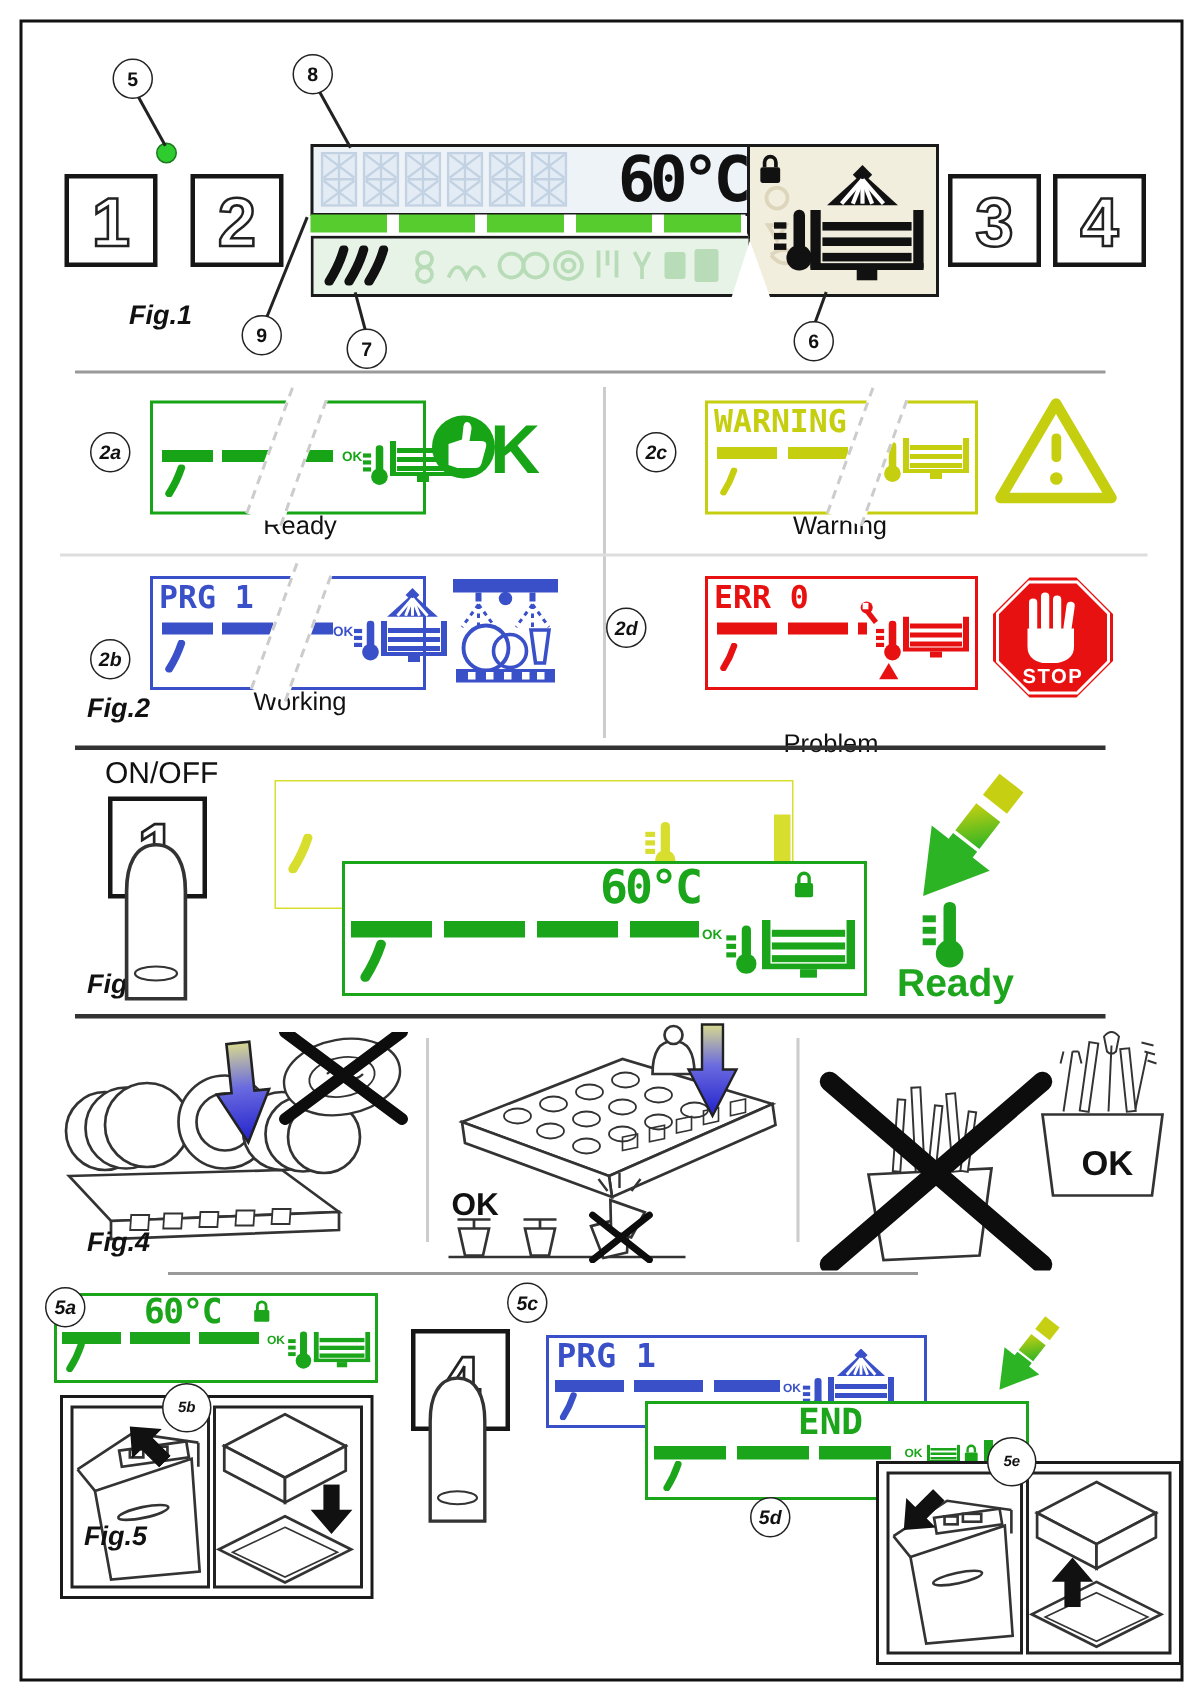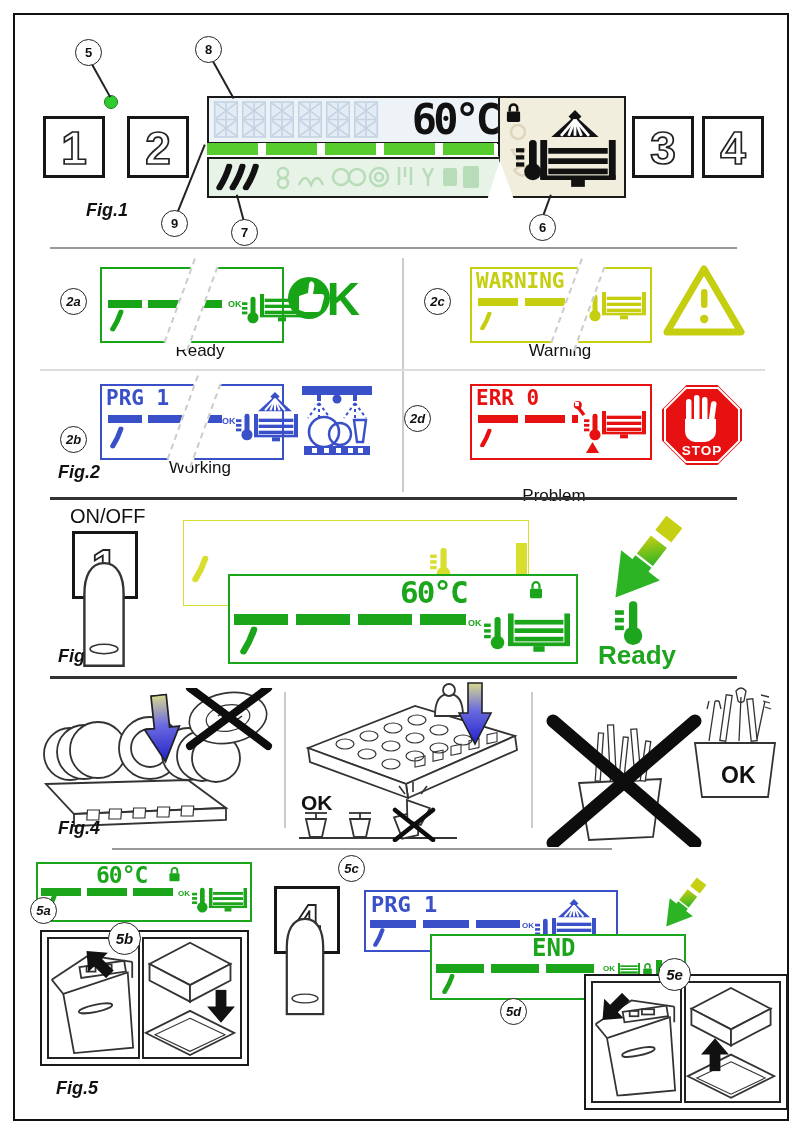--- a/index.html
+++ b/index.html
@@ -6,21 +6,21 @@
   #page{position:relative;width:802px;height:1134px;background:#fff;font-family:"Liberation Sans",sans-serif;overflow:hidden;}
   .frame{position:absolute;left:13px;top:13px;width:772px;height:1104px;border:2.5px solid #111;}
   .sep{position:absolute;height:2px;background:#999;}
   .sep.dark{background:#333;height:2.5px;}
   .divider{position:absolute;width:1.5px;background:#ccc;}
   .hdivider{position:absolute;height:1.5px;background:#ddd;}
   .figlabel{position:absolute;font-style:italic;font-weight:bold;font-size:18px;color:#111;}
   .co{position:absolute;width:25px;height:25px;border-radius:50%;border:1.8px solid #222;background:#fff;
       display:flex;align-items:center;justify-content:center;font-weight:600;font-size:13px;color:#111;z-index:9;}
   .co.it{font-style:italic;font-weight:bold;}
-  .co.big{width:31px;height:31px;font-size:15px;}
+  .co.big{width:31px;height:31px;font-size:10px;}
   .cline{position:absolute;height:1.6px;background:#222;transform-origin:0 50%;z-index:8;}
   .key{position:absolute;width:56px;height:56px;border:3px solid #161616;background:#fff;
        display:flex;align-items:center;justify-content:center;}
   .seg{font-family:"DejaVu Sans Mono",monospace;font-weight:bold;white-space:pre;}
   .lcd{position:absolute;background:#fff;border:2px solid currentColor;}
   .lcd .bars{position:absolute;}
   .oksm{position:absolute;font-size:9px;font-weight:bold;font-family:"Liberation Sans",sans-serif;}
   .slash{position:absolute;top:-12%;bottom:-12%;width:22px;background:#fff;
          border-left:2px dashed #ccc;border-right:2px dashed #ccc;transform:rotate(20deg);z-index:3;}
   .led{position:absolute;width:12px;height:12px;border-radius:50%;background:#2ecc2e;border:1.5px solid #1d7a1d;}
@@ -559,21 +559,21 @@
         <path d="M196,56 l2,-44 M193,6 q5,-6 10,0 l-2,10 q-3,3 -6,0 z"></path>
         <rect x="206" y="14" width="6" height="42" transform="rotate(-6 209 35)"></rect>
         <path d="M214,54 l8,-38 M218,10 l8,2 M220,16 l7,2 M222,22 l6,2"></path>
       </g>
     </g>
     <text x="178" y="98" font-family="Liberation Sans" font-size="23" font-weight="bold" fill="#111">OK</text>
   </svg>
   <div class="figlabel" style="left:58px;top:818px;">Fig.4</div>
   <div class="sep" style="left:112px;top:848px;width:500px;"></div>
 
-  <div class="co it" style="left:30px;top:897px;">
+  <div class="co it" style="left:30px;top:858px;">
       <span>5a</span>
     </div>
   <div class="lcd" style="left:36px;top:862px;width:212px;height:56px;color:#1ba51b;">
     <div class="seg" style="position:absolute;left:58px;top:-2px;font-size:23px;letter-spacing:-1px;">60°C</div>
     <svg style="position:absolute;left:130px;top:2px;" width="13" height="16" viewBox="0 0 18 22">
         <use href="#sym-lock"></use>
       </svg>
     <div class="bars" style="left:3px;top:24px;width:136px;height:8px;background:repeating-linear-gradient(90deg,currentColor 0 40px,transparent 40px 46px);"></div>
     <span class="oksm" style="left:140px;top:25px;font-size:8px;">OK</span>
     <svg style="position:absolute;left:154px;top:23px;" width="16" height="26" viewBox="0 0 22 36">
@@ -677,14 +677,14 @@
     <div class="panel" style="left:98px;right:5px;">
       <svg width="90" height="118" viewBox="0 0 100 128">
           <use href="#sym-cubetray"></use>
         </svg>
       <svg style="position:absolute;left:12px;top:56px;transform:rotate(-90deg);" width="34" height="31" viewBox="0 0 44 40">
           <use href="#sym-blkarrow"></use>
         </svg>
     </div>
   </div>
 
-  <div class="figlabel" style="left:56px;top:1078px;">Fig.5</div>
+  <div class="figlabel" style="left:56px;top:1014px;">Fig.5</div>
 </div>
 
 </body></html>

